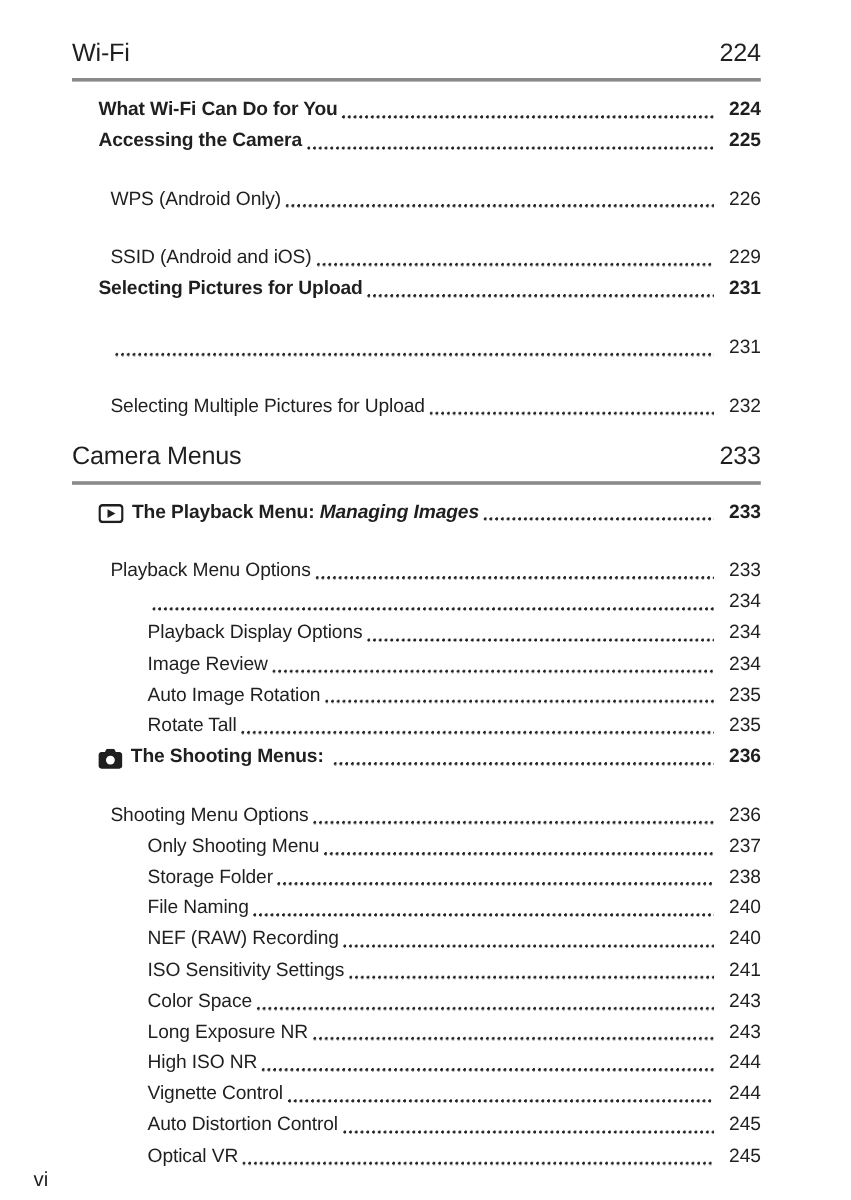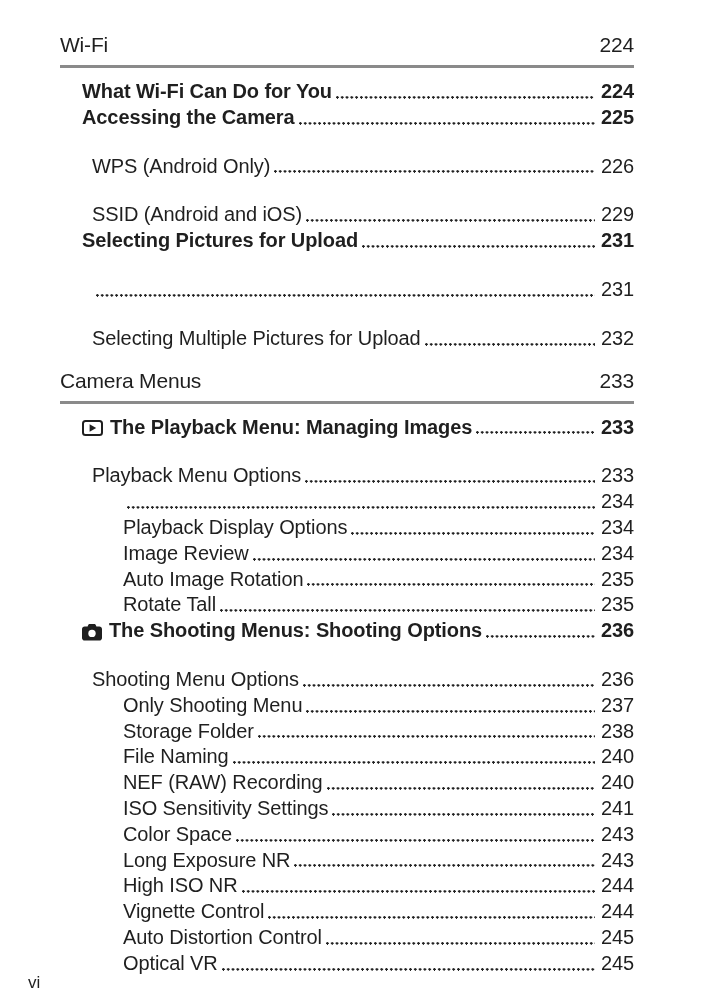--- a/index.html
+++ b/index.html
@@ -39,27 +39,27 @@
     height:3px;
     background:var(--rule);
     margin-top:5px;
     margin-bottom:11px;
   }
   .row{
     display:flex;
     align-items:baseline;
     height:25.8px;
     line-height:25.8px;
-    font-size:20px;
+    font-size:16px;
     letter-spacing:-0.1px;
     cursor:pointer;
   }
   .row.bold{font-weight:bold;}
   .row .lbl{white-space:pre;}
-  .row .lbl.italic{text-align:center;}
+  .row .lbl.italic{font-style:italic;text-align:center;}
   .lvl1{padding-left:22px;}
   .lvl2{padding-left:32px;margin-top:23px;}
   .lvl3{padding-left:63px;}
   .leader{
     flex:1;
     align-self:flex-end;
     height:3px;
     margin:0 5px 6px 4px;
     background-image:radial-gradient(circle at 1.4px 1.4px,#222 1.1px,transparent 1.45px);
     background-size:4.8px 3px;
@@ -179,21 +179,20 @@
           <span class="pg">235</span>
         </div>
         <div class="row lvl1 bold">
           <span class="icon-wrap">
             <svg width="20" height="17" viewBox="0 0 20 17">
               <path d="M6.1 1.3 C6.4 0.5 7 0 7.8 0 L12.2 0 C13 0 13.6 0.5 13.9 1.3 L14.4 2.6 L17.4 2.6 C18.8 2.6 20 3.8 20 5.2 L20 14 C20 15.4 18.8 16.6 17.4 16.6 L2.6 16.6 C1.2 16.6 0 15.4 0 14 L0 5.2 C0 3.8 1.2 2.6 2.6 2.6 L5.6 2.6 Z" fill="#1f1f1f"></path>
               <circle cx="10" cy="9.4" r="3.7" fill="#ffffff"></circle>
             </svg>
           </span>
           <span class="lbl">The Shooting Menus: </span>
-          <span class="lbl italic">Shooting Options</span>
           <span class="leader"></span>
           <span class="pg">236</span>
         </div>
         <div class="row lvl2">
           <span class="lbl">Shooting Menu Options</span>
           <span class="leader"></span>
           <span class="pg">236</span>
         </div>
         <div class="row lvl3">
           <span class="lbl">Only Shooting Menu</span>

